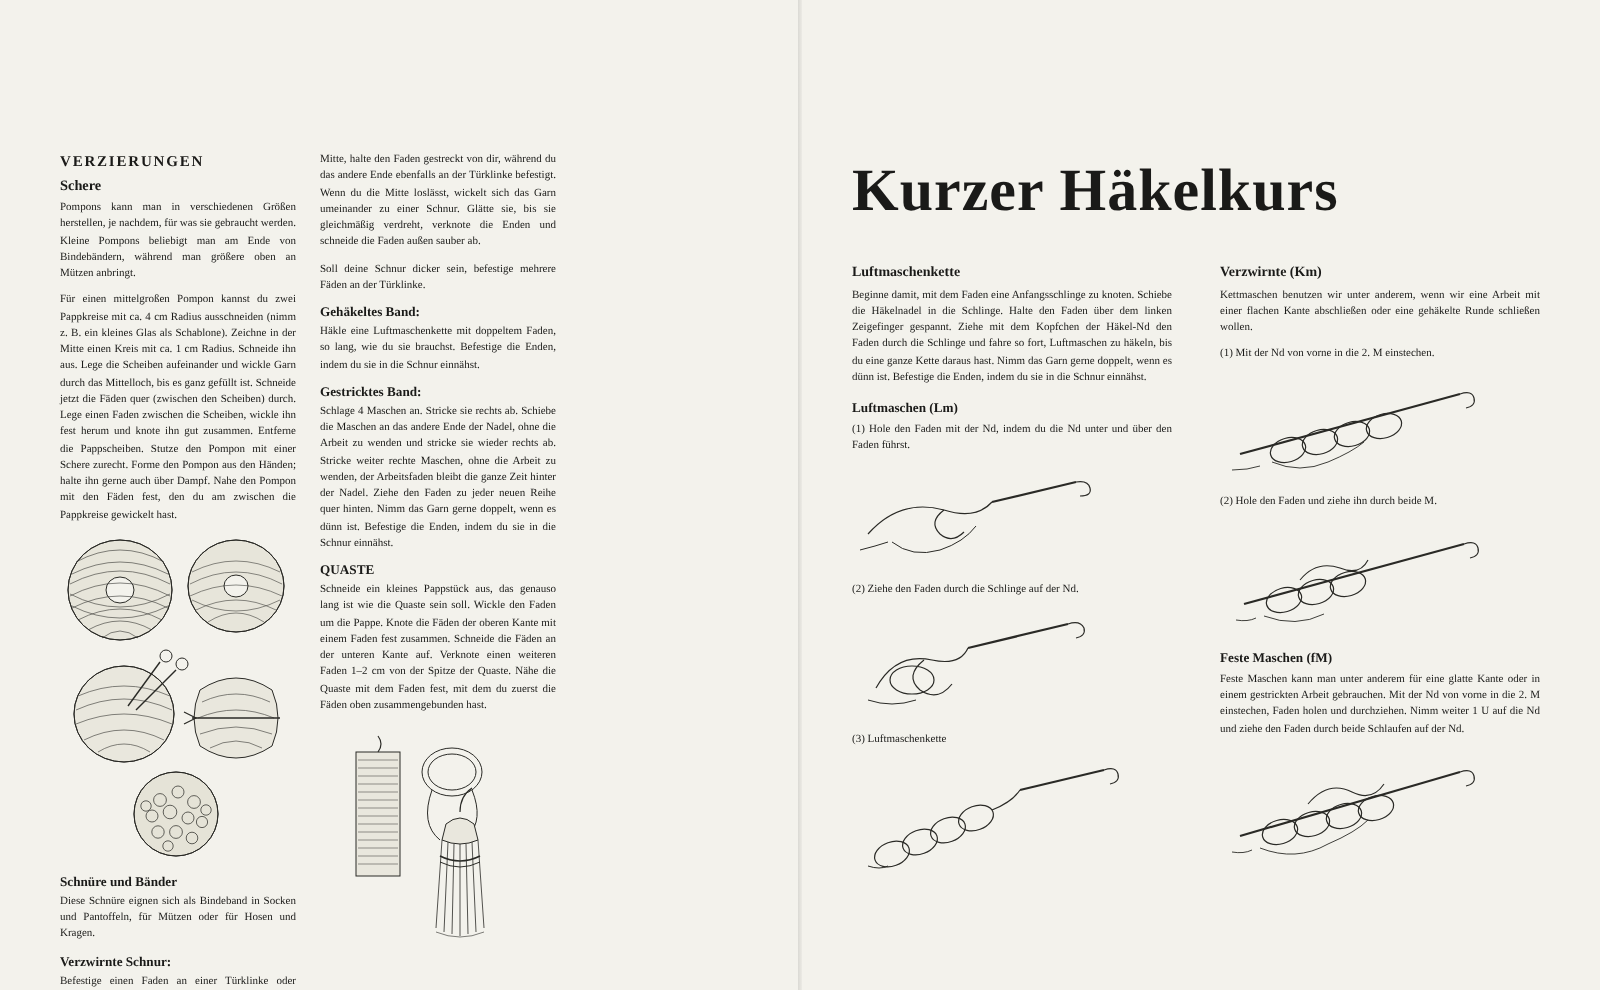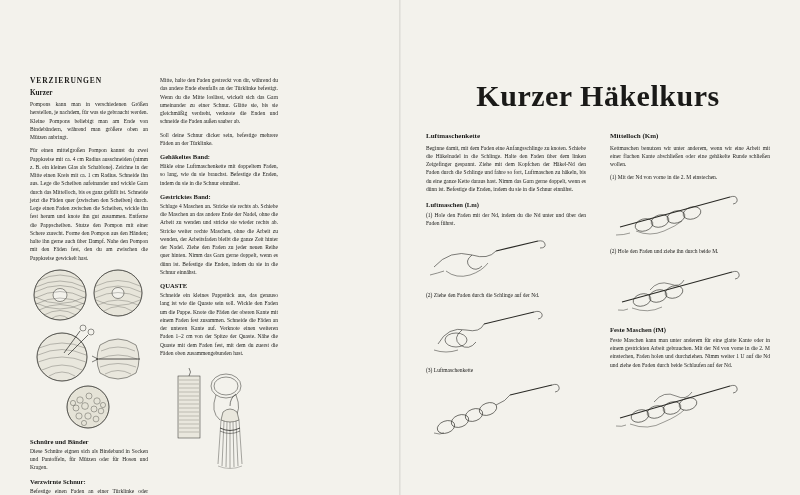--- a/index.html
+++ b/index.html
@@ -49,21 +49,21 @@
   }
   .folio{
     position:absolute;bottom:16px;font-size:6px;color:#555;
   }
   .folio.l{left:0;width:400px;text-align:center;}
   .folio.r{left:0;width:400px;text-align:center;}
   
   .big-title{
     font-family:"Liberation Serif", serif;
     font-size:30px;line-height:1.05;margin:4px 0 20px 0;
-    text-align:center;letter-spacing:0.5px;
+    text-align:left;letter-spacing:0.5px;
   }
   .rcols{display:flex;gap:24px;}
   .rcol{width:166px;}
   .rcol h3{font-size:7px;font-weight:bold;margin:0 0 4px 0;}
   .rcol h4{font-size:6.6px;font-weight:bold;margin:8px 0 3px 0;}
   .rcol p{font-size:5.5px;line-height:1.5;margin:0 0 5px 0;text-align:justify;}
   .step{font-size:5.5px;line-height:1.5;margin:0 0 4px 0;}
   
   .illus{display:block;margin:4px 0 6px 0;}
   svg{display:block;}
@@ -71,21 +71,21 @@
 </head>
 <body>
 
 <div class="spread">
 
   <div class="page left">
     <div class="cols">
 
       <div class="col">
         <h2 class="sec">VERZIERUNGEN</h2>
-        <h3 class="sub">Kurzer</h3>
+        <h3 class="sub">Schere</h3>
         <p class="body">Pompons kann man in verschiedenen Größen herstellen, je nachdem, für was sie gebraucht werden. Kleine Pompons beliebigt man am Ende von Bindebändern, während man größere oben an Mützen anbringt.</p>
         <p class="body">Für einen mittelgroßen Pompon kannst du zwei Pappkreise mit ca. 4 cm Radius ausschneiden (nimm z. B. ein kleines Glas als Schablone). Zeichne in der Mitte einen Kreis mit ca. 1 cm Radius. Schneide ihn aus. Lege die Scheiben aufeinander und wickle Garn durch das Mittelloch, bis es ganz gefüllt ist. Schneide jetzt die Fäden quer (zwischen den Scheiben) durch. Lege einen Faden zwischen die Scheiben, wickle ihn fest herum und knote ihn gut zusammen. Entferne die Pappscheiben. Stutze den Pompon mit einer Schere zurecht. Forme den Pompon aus den Händen; halte ihn gerne auch über Dampf. Nahe den Pompon mit den Fäden fest, den du am zwischen die Pappkreise gewickelt hast.</p>
 
         <div class="illus">
           <svg width="118" height="165" viewBox="0 0 118 165">
             <g stroke="#2a2a26" fill="none" stroke-width="0.5">
 
               <g transform="translate(30,28)">
                 <ellipse cx="0" cy="0" rx="26" ry="25" fill="#e7e5da"></ellipse>
                 <ellipse cx="0" cy="0" rx="26" ry="25"></ellipse>
@@ -285,21 +285,21 @@
               <path d="M70,26 q10,-4 14,-10"></path>
               <path d="M84,16 L126,6" stroke-width="1.1"></path>
               <path d="M126,6 q6,-2 7,2 q1,4 -4,5"></path>
               <path d="M8,54 q6,2 10,0" stroke-width="0.5"></path>
             </g>
           </svg>
         </div>
       </div>
 
       <div class="rcol">
-        <h3>Mittelloch (Km)</h3>
+        <h3>Verzwirnte (Km)</h3>
         <p>Kettmaschen benutzen wir unter anderem, wenn wir eine Arbeit mit einer flachen Kante abschließen oder eine gehäkelte Runde schließen wollen.</p>
 
         <p class="step">(1) Mit der Nd von vorne in die 2. M einstechen.</p>
         <div class="illus">
           <svg width="150" height="54" viewBox="0 0 150 54">
             <g stroke="#2a2a26" fill="none" stroke-width="0.6">
               <path d="M10,40 L120,10" stroke-width="1.1"></path>
               <path d="M120,10 q6,-2 7,2 q1,4 -4,5"></path>
               <ellipse cx="34" cy="38" rx="9" ry="6" transform="rotate(-16 34 38)"></ellipse>
               <ellipse cx="50" cy="34" rx="9" ry="6" transform="rotate(-16 50 34)"></ellipse>

